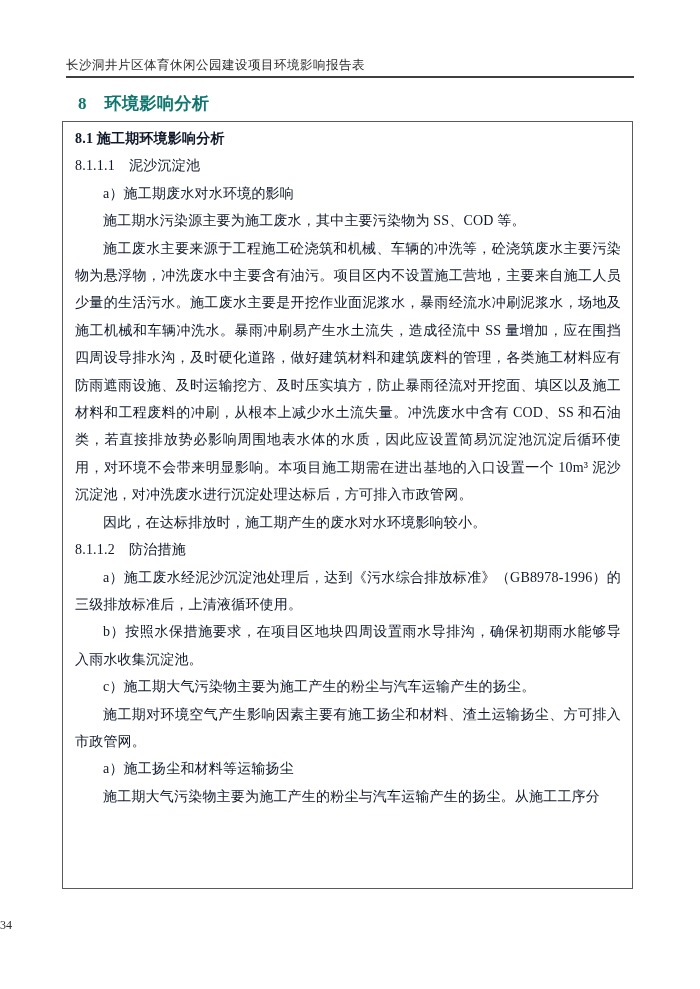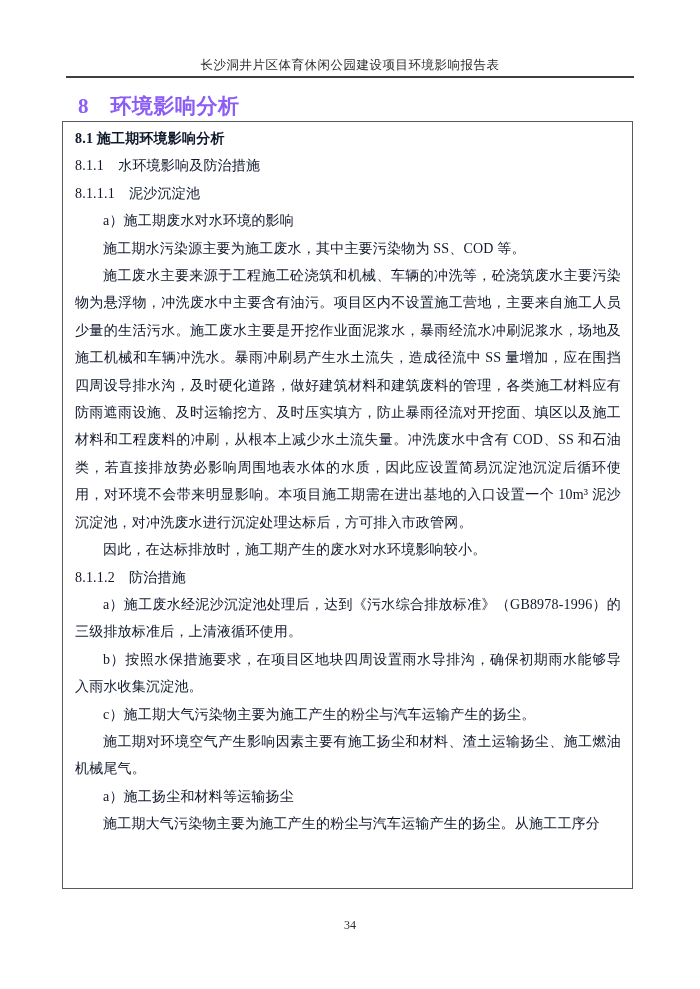--- a/index.html
+++ b/index.html
@@ -14,42 +14,42 @@
     background: #ffffff;
     font-family: "Liberation Serif", "DejaVu Serif", serif;
     color: #1c1c1c;
     overflow: hidden;
   }
   .doc-header {
     position: absolute;
     top: 57px;
     left: 66px;
     right: 66px;
-    text-align: center;
+    text-align: left;
     font-size: 12.5px;
     letter-spacing: 0.5px;
     color: #2b2b2b;
     white-space: nowrap;
   }
   .header-rule {
     position: absolute;
     top: 76px;
     left: 66px;
     right: 66px;
     height: 0;
     border-top: 2.2px solid #3f3f3f;
   }
   .section-heading {
     position: absolute;
     top: 92px;
     left: 78px;
-    font-size: 21px;
+    font-size: 17px;
     font-weight: bold;
     letter-spacing: 0.5px;
-    color: #8b5cf6;
+    color: #0f766e;
   }
   .content-box {
     position: absolute;
     top: 121px;
     left: 62px;
     width: 571px;
     height: 768px;
     box-sizing: border-box;
     border: 1.6px solid #5a5a5a;
     padding: 3px 11px 0 12px;
@@ -65,48 +65,46 @@
   }
   .b-h2 { font-weight: bold; }
   .b-h3 { font-weight: normal; }
   .b-h4 { font-weight: normal; }
   .b-para { text-indent: 2em; }
   .page-number {
     position: absolute;
     top: 918px;
     left: 0;
     width: 100%;
-    text-align: center;
     font-size: 12px;
     color: #2b2b2b;
   }
 </style>
 </head>
 <body>
 
 <div class="page">
 
   <div class="doc-header">长沙洞井片区体育休闲公园建设项目环境影响报告表</div>
 
   <div class="header-rule"></div>
 
   <div class="section-heading">8　环境影响分析</div>
 
   <div class="content-box">
     <p class="blk b-h2">8.1 施工期环境影响分析</p>
-    <p class="blk b-h3">8.1.1　水环境影响及防治措施</p>
     <p class="blk b-h4">8.1.1.1　泥沙沉淀池</p>
     <p class="blk b-para">a）施工期废水对水环境的影响</p>
     <p class="blk b-para">施工期水污染源主要为施工废水，其中主要污染物为 SS、COD 等。</p>
     <p class="blk b-para">施工废水主要来源于工程施工砼浇筑和机械、车辆的冲洗等，砼浇筑废水主要污染物为悬浮物，冲洗废水中主要含有油污。项目区内不设置施工营地，主要来自施工人员少量的生活污水。施工废水主要是开挖作业面泥浆水，暴雨经流水冲刷泥浆水，场地及施工机械和车辆冲洗水。暴雨冲刷易产生水土流失，造成径流中 SS 量增加，应在围挡四周设导排水沟，及时硬化道路，做好建筑材料和建筑废料的管理，各类施工材料应有防雨遮雨设施、及时运输挖方、及时压实填方，防止暴雨径流对开挖面、填区以及施工材料和工程废料的冲刷，从根本上减少水土流失量。冲洗废水中含有 COD、SS 和石油类，若直接排放势必影响周围地表水体的水质，因此应设置简易沉淀池沉淀后循环使用，对环境不会带来明显影响。本项目施工期需在进出基地的入口设置一个 10m³ 泥沙沉淀池，对冲洗废水进行沉淀处理达标后，方可排入市政管网。</p>
     <p class="blk b-para">因此，在达标排放时，施工期产生的废水对水环境影响较小。</p>
     <p class="blk b-h4">8.1.1.2　防治措施</p>
     <p class="blk b-para">a）施工废水经泥沙沉淀池处理后，达到《污水综合排放标准》（GB8978-1996）的三级排放标准后，上清液循环使用。</p>
     <p class="blk b-para">b）按照水保措施要求，在项目区地块四周设置雨水导排沟，确保初期雨水能够导入雨水收集沉淀池。</p>
     <p class="blk b-para">c）施工期大气污染物主要为施工产生的粉尘与汽车运输产生的扬尘。</p>
-    <p class="blk b-para">施工期对环境空气产生影响因素主要有施工扬尘和材料、渣土运输扬尘、施工燃油机械尾气。</p>
+    <p class="blk b-para">施工期对环境空气产生影响因素主要有施工扬尘和材料、渣土运输扬尘、方可排入市政管网。</p>
     <p class="blk b-para">a）施工扬尘和材料等运输扬尘</p>
     <p class="blk b-para">施工期大气污染物主要为施工产生的粉尘与汽车运输产生的扬尘。从施工工序分</p>
   </div>
 
   <div class="page-number">34</div>
 
 </div>
 
 </body></html>

